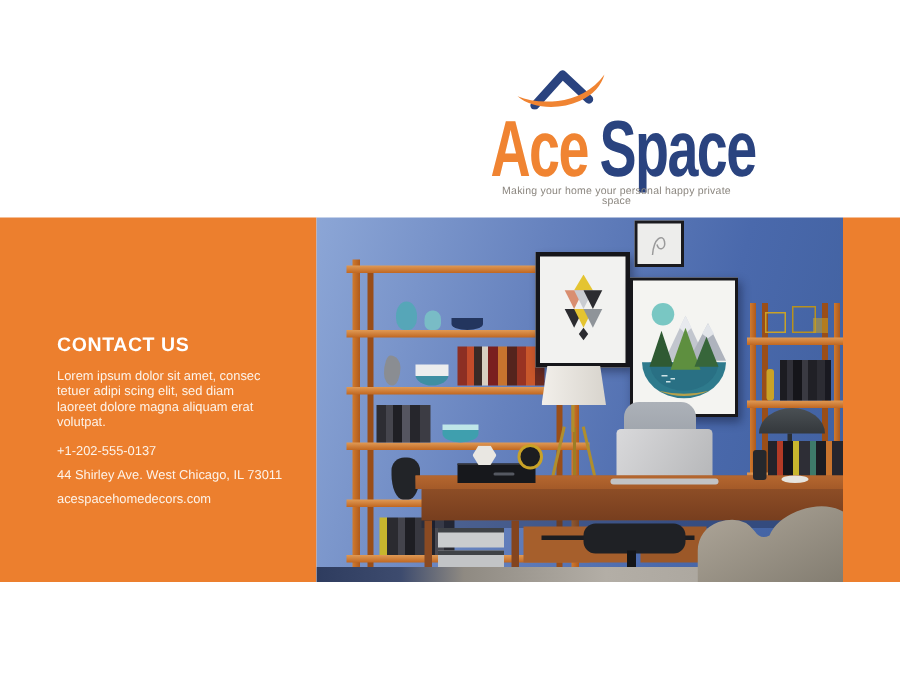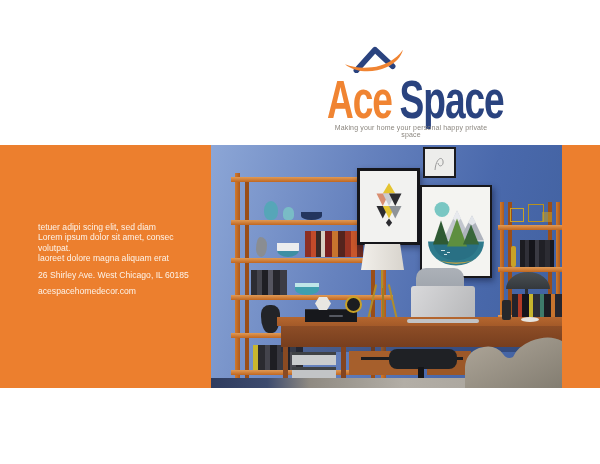--- a/index.html
+++ b/index.html
@@ -125,28 +125,30 @@
     <path d="M12,25 L30,5 L47,21" fill="none" stroke="#2A437F" stroke-width="5.5" stroke-linecap="round" stroke-linejoin="round"></path>
     <path d="M1,19 C10,27 28,28 41,22 C50,18 55,12 57,5 C50,15 38,21 27,22 C17,23 8,22 1,19 Z" fill="#F08432"></path>
   </svg>
   <div class="logo-text">
     <span class="logo-word1">Ace</span>
     <span class="logo-word2">Space</span>
   </div>
   <div class="tagline">Making your home your personal happy private space</div>
 
   <aside class="left-panel">
+    <h2 class="contact-heading">CONTACT US</h2>
     <div class="contact-body">
+      <div class="contact-line">Lorem ipsum dolor sit amet, consec</div>
       <div class="contact-line">tetuer adipi scing elit, sed diam</div>
-      <div class="contact-line">Lorem ipsum dolor sit amet, consec</div>
+      <div class="contact-line">laoreet dolore magna aliquam erat</div>
       <div class="contact-line">volutpat.</div>
-      <div class="contact-line">laoreet dolore magna aliquam erat</div>
-    </div>
-    <div class="contact-address">26 Shirley Ave. West Chicago, IL 60185</div>
-    <div class="contact-site">acespacehomedecor.com</div>
+    </div>
+    <div class="contact-phone">+1-202-555-0137</div>
+    <div class="contact-address">44 Shirley Ave. West Chicago, IL 73011</div>
+    <div class="contact-site">acespacehomedecors.com</div>
   </aside>
 
   <figure class="photo" aria-label="Home office with blue wall, wooden ladder shelves, framed geometric art prints, desk with laptop, white table lamp, office chair and beige armchair">
 
     <div class="shelfL">
       <div class="railLb" style="left:14px"></div>
       <div class="railLb" style="left:140px"></div>
       <div class="railL" style="left:4px"></div>
       <div class="railL" style="left:150px"></div>
       <div class="boardL" style="top:4px"></div>

